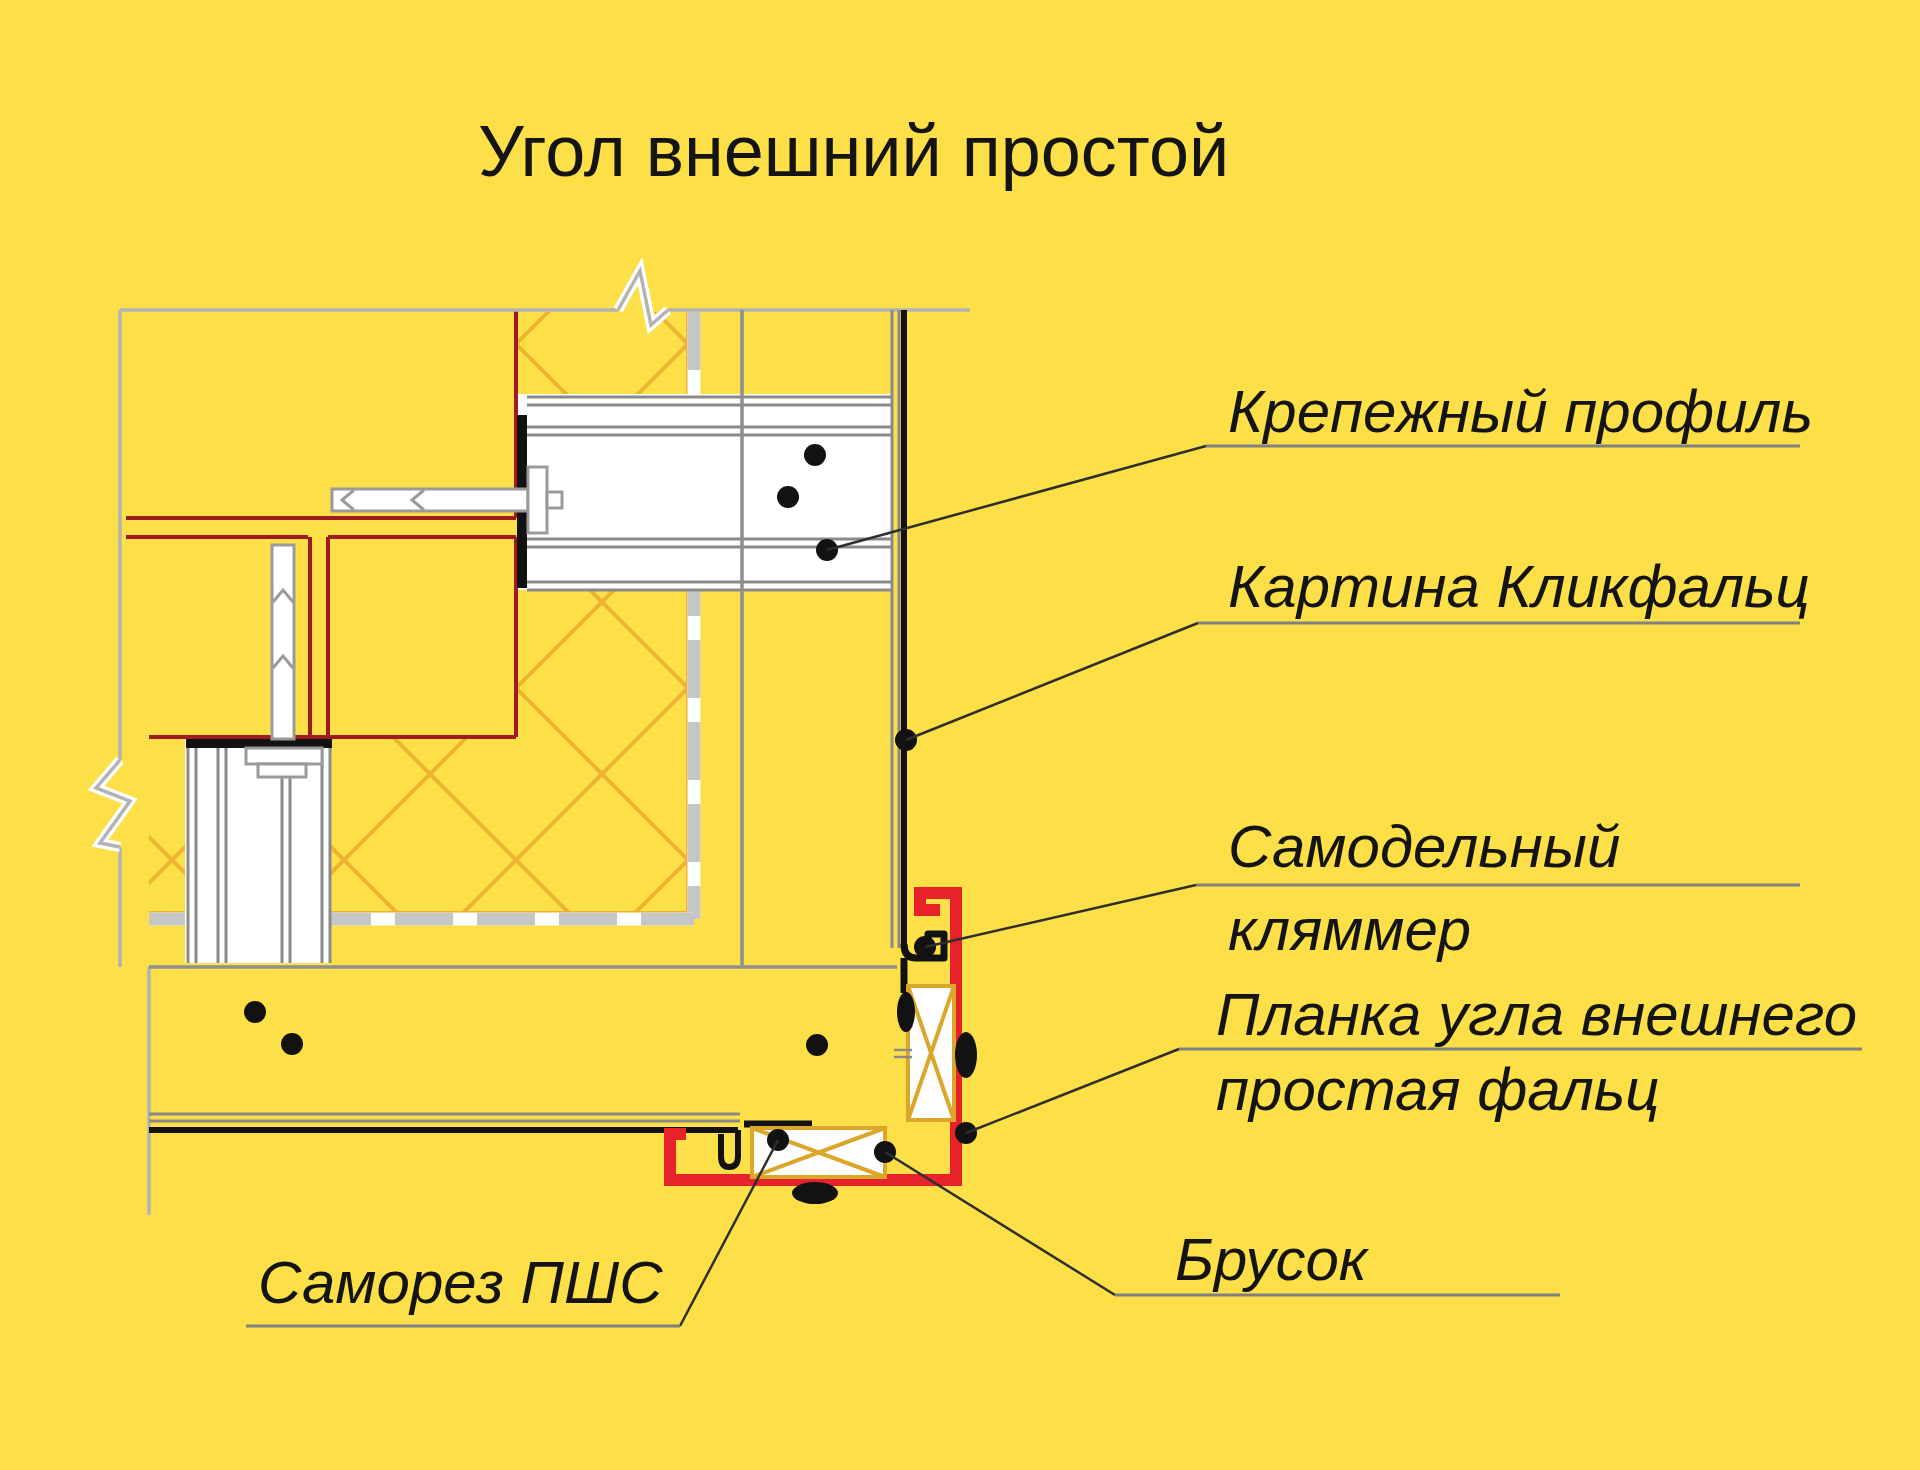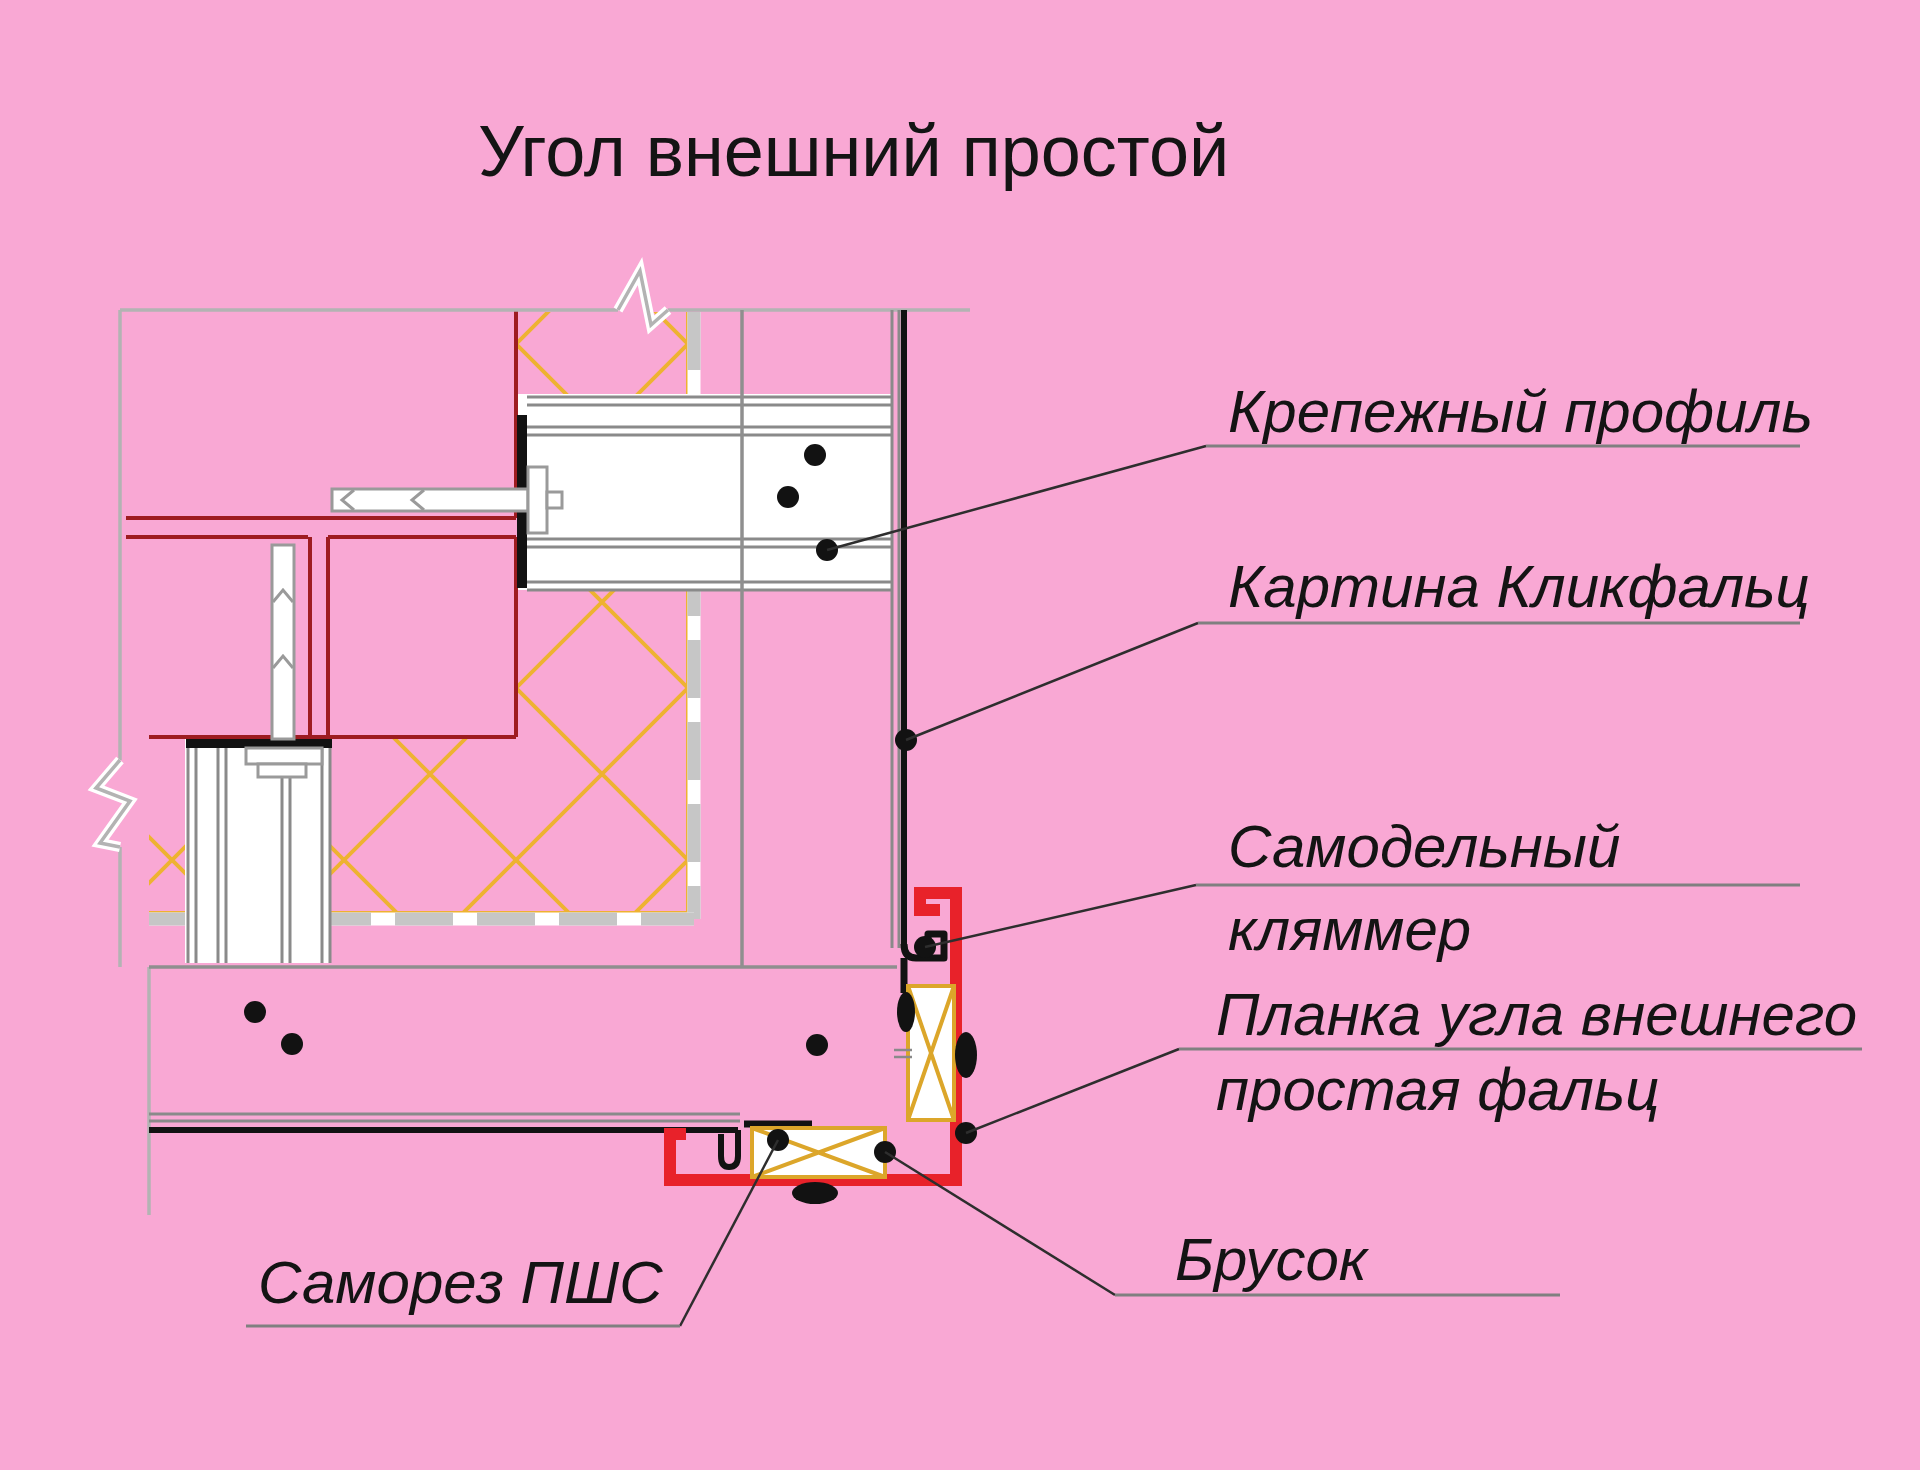--- a/index.html
+++ b/index.html
@@ -1,16 +1,16 @@
 <!DOCTYPE html>
 <html style="--accent-red: #e8222a; --dark-red: #9e1c21; --insul-yellow: #eeb231; --line-gray: #b3b3b3;"><head>
 <meta charset="utf-8">
 <style>
   html,body{margin:0;padding:0;background:#ffffff;}
-  .page{position:relative;width:1920px;height:1470px;background:#f9a8d4;overflow:hidden;}
+  .page{position:relative;width:1920px;height:1470px;background:#fde047;overflow:hidden;}
   svg{position:absolute;left:0;top:0;}
   .ttl{font:400 72px "Liberation Sans", sans-serif;fill:#141414;}
   .lbl{font:italic 400 60px "Liberation Sans", sans-serif;fill:#141414;}
   .cut{stroke:var(--line-gray);stroke-width:3.5;fill:none;}
   .face{stroke:#8f8f8f;stroke-width:3.5;fill:none;}
   .band{stroke:#8a8a8a;stroke-width:3;fill:none;}
   .anch{stroke:#9a9a9a;stroke-width:3;fill:#ffffff;}
   .anchl{stroke:#9a9a9a;stroke-width:3;fill:none;}
   .dred{stroke:var(--dark-red);stroke-width:4;fill:none;}
   .yel{stroke:var(--insul-yellow);stroke-width:4;fill:none;}

